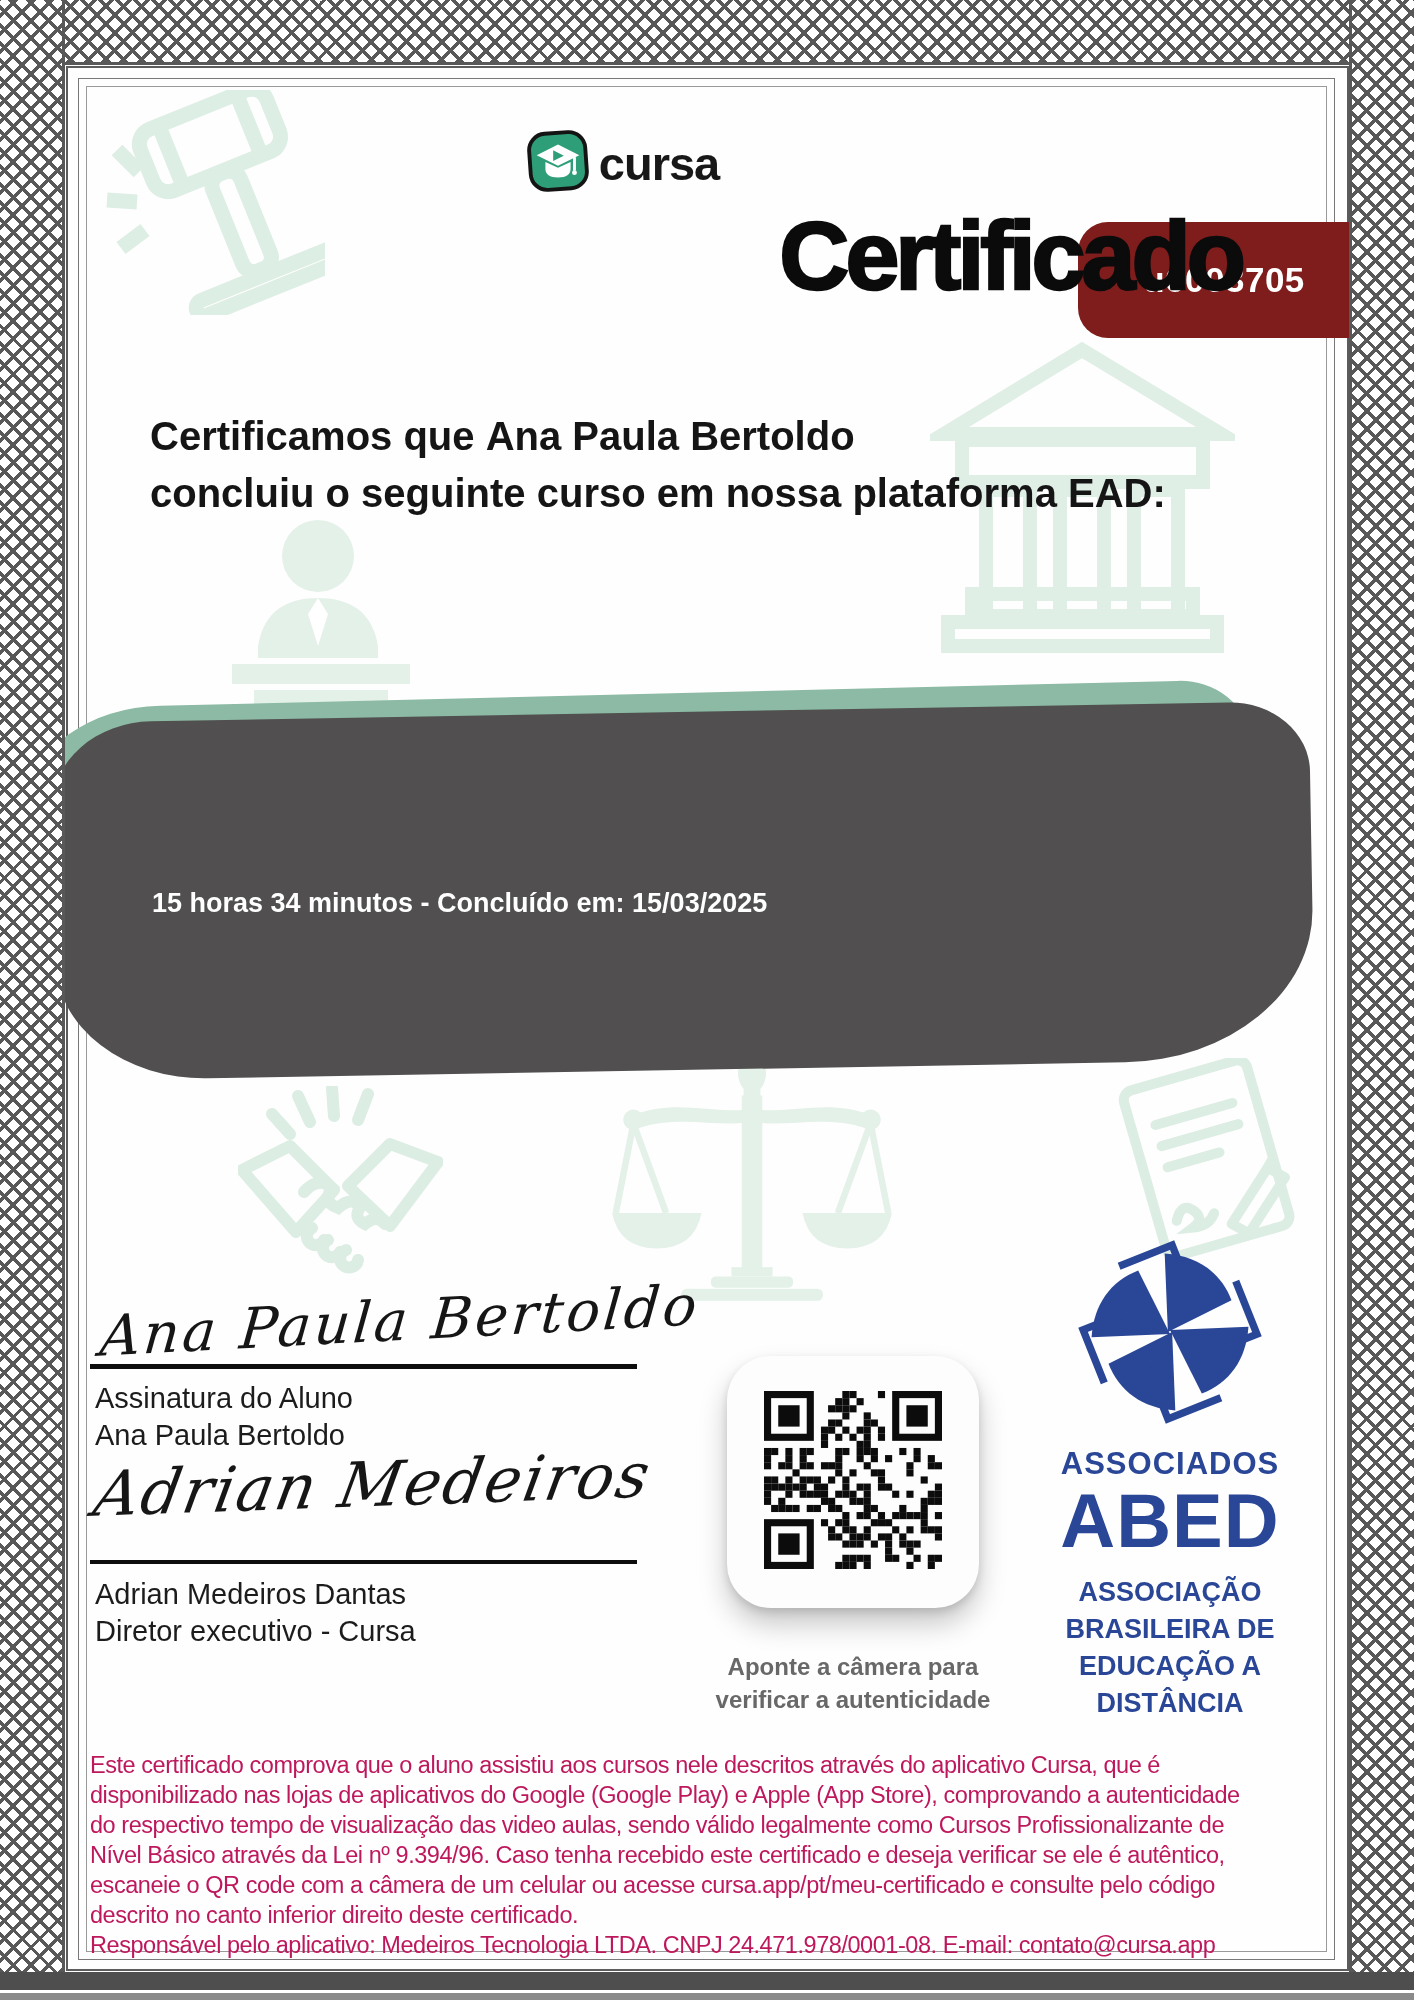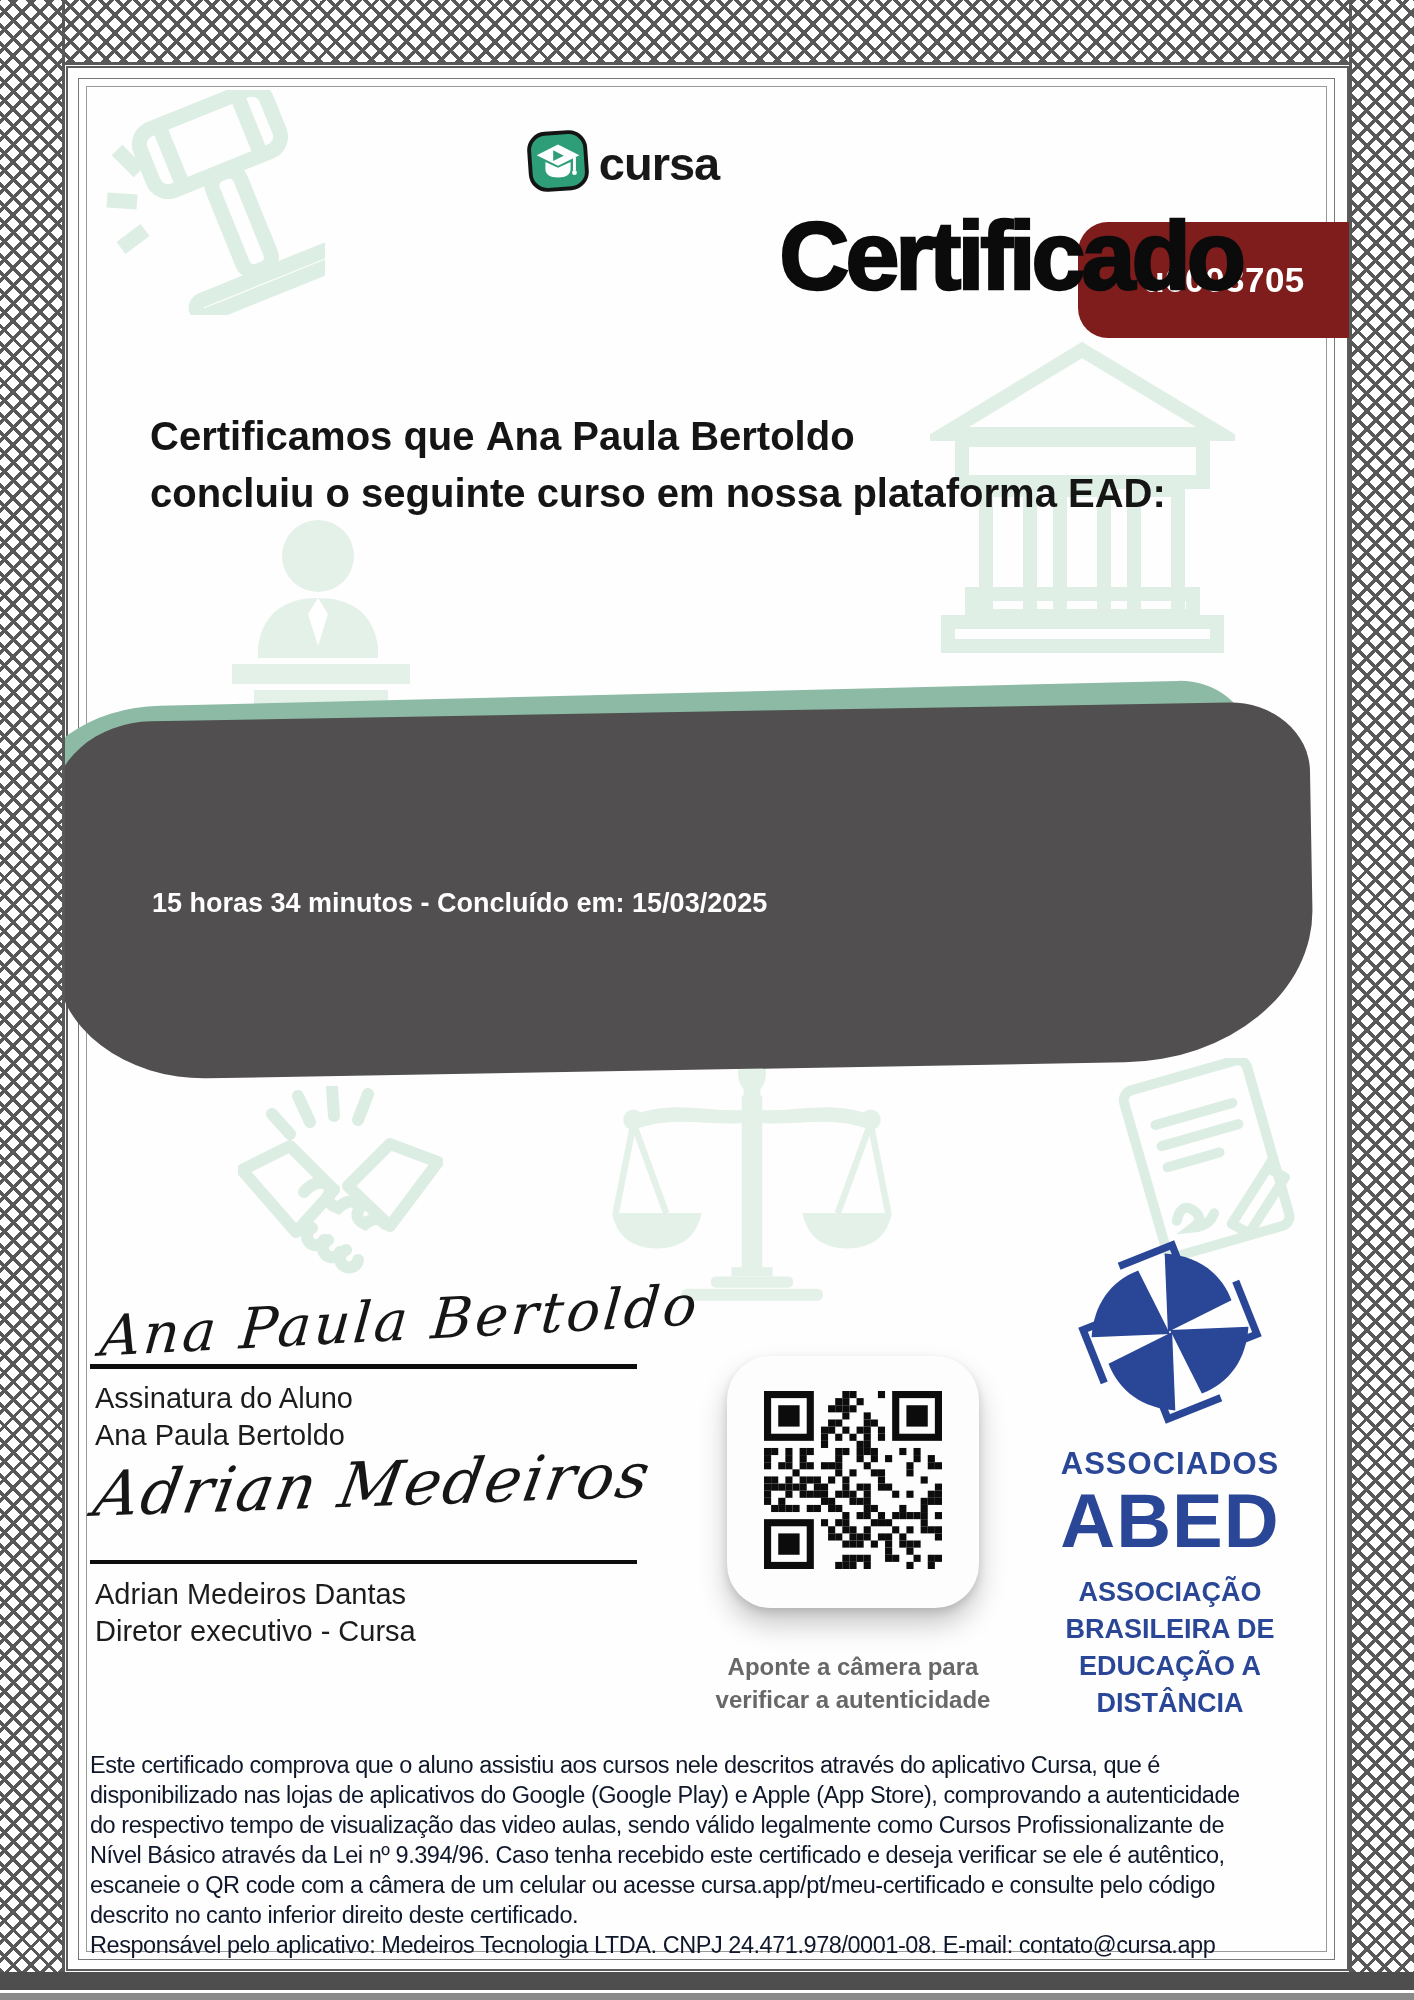--- a/index.html
+++ b/index.html
@@ -74,21 +74,21 @@
 
   
   #abed{position:absolute;left:1030px;top:1226px;width:280px;text-align:center;z-index:4;color:#2a4696;}
   #abed-logo{margin:0 auto;width:212px;height:212px;}
   #abed-associados{font-size:31px;font-weight:800;letter-spacing:1px;margin-top:8px;}
   #abed-acronym{font-size:76px;font-weight:900;letter-spacing:1px;margin-top:2px;line-height:74px;}
   #abed-fullname{font-size:27px;font-weight:800;line-height:37px;margin-top:16px;white-space:pre-line;}
 
   
   #footer-text{position:absolute;left:90px;top:1750px;width:1262px;z-index:4;font-size:23.5px;
-    letter-spacing:-0.45px;line-height:30px;color:#0f172a;white-space:pre-line;}
+    letter-spacing:-0.45px;line-height:30px;color:#be185d;white-space:pre-line;}
 </style>
 </head>
 <body>
 
 <div id="page">
 
   <div class="wm" style="left:95px;top:90px;">
     <svg width="230" height="225" viewBox="0 0 230 225" fill="none" stroke="#ddeee4" stroke-width="15">
       <g transform="rotate(-22 125 110)">
         <rect x="70" y="18" width="136" height="66" rx="16"></rect>

